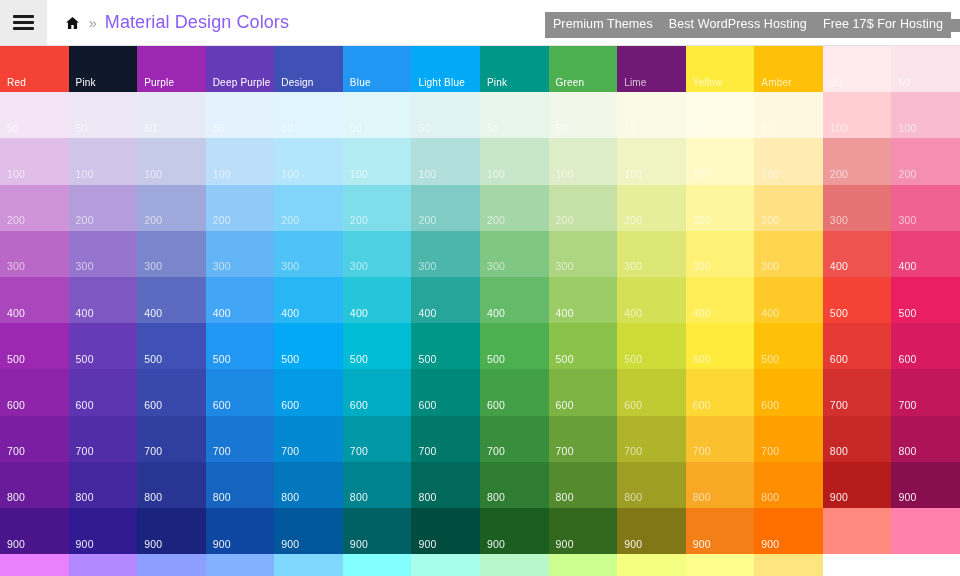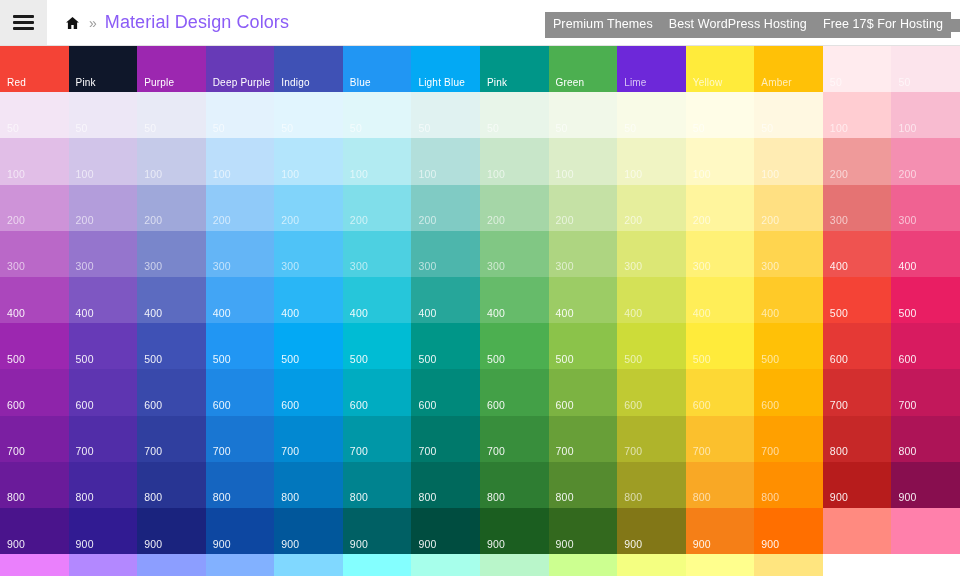--- a/index.html
+++ b/index.html
@@ -186,35 +186,35 @@
       <div class="cell head-cell hdr-row" style="background: #0f172a;">
         <span class="lbl">Pink</span>
       </div>
       <div class="cell head-cell hdr-row" style="background: rgb(156, 39, 176);">
         <span class="lbl">Purple</span>
       </div>
       <div class="cell head-cell hdr-row" style="background: rgb(103, 58, 183);">
         <span class="lbl">Deep Purple</span>
       </div>
       <div class="cell head-cell hdr-row" style="background: rgb(63, 81, 181);">
-        <span class="lbl">Indigo</span>
+        <span class="lbl">Design</span>
       </div>
       <div class="cell head-cell hdr-row" style="background: rgb(33, 150, 243);">
         <span class="lbl">Blue</span>
       </div>
       <div class="cell head-cell hdr-row" style="background: rgb(3, 169, 244);">
         <span class="lbl">Light Blue</span>
       </div>
       <div class="cell head-cell hdr-row" style="background: rgb(0, 150, 136);">
         <span class="lbl">Pink</span>
       </div>
       <div class="cell head-cell hdr-row" style="background: rgb(76, 175, 80);">
         <span class="lbl">Green</span>
       </div>
-      <div class="cell head-cell hdr-row faint" style="background: #6d28d9;">
+      <div class="cell head-cell hdr-row faint" style="background: #701a75;">
         <span class="lbl">Lime</span>
       </div>
       <div class="cell head-cell hdr-row faint" style="background: rgb(255, 235, 59);">
         <span class="lbl">Yellow</span>
       </div>
       <div class="cell head-cell hdr-row faint" style="background: rgb(255, 193, 7);">
         <span class="lbl">Amber</span>
       </div>
       <div class="cell dark-text" style="background: rgb(255, 235, 238);">
         <span class="lbl">50</span>

